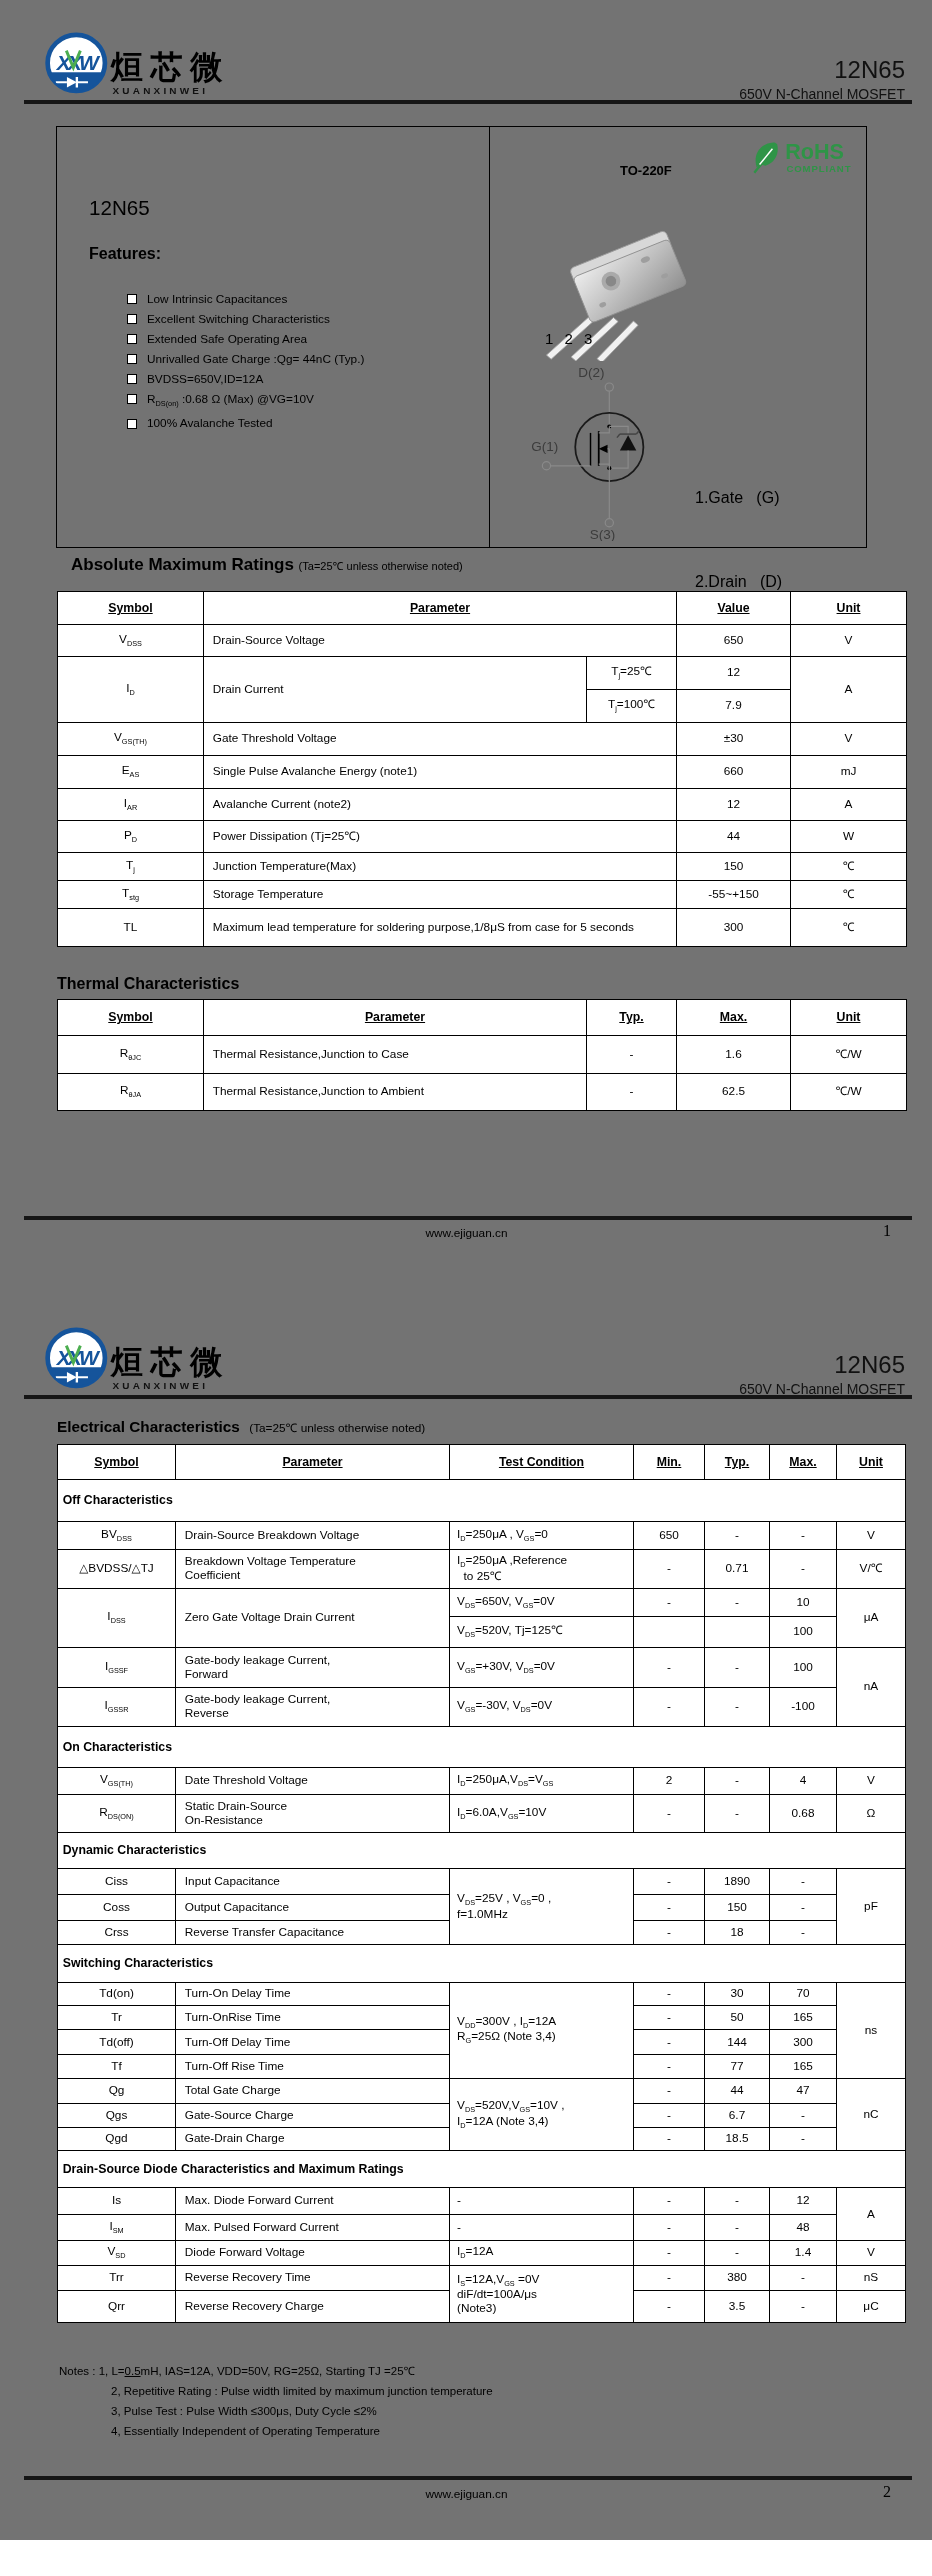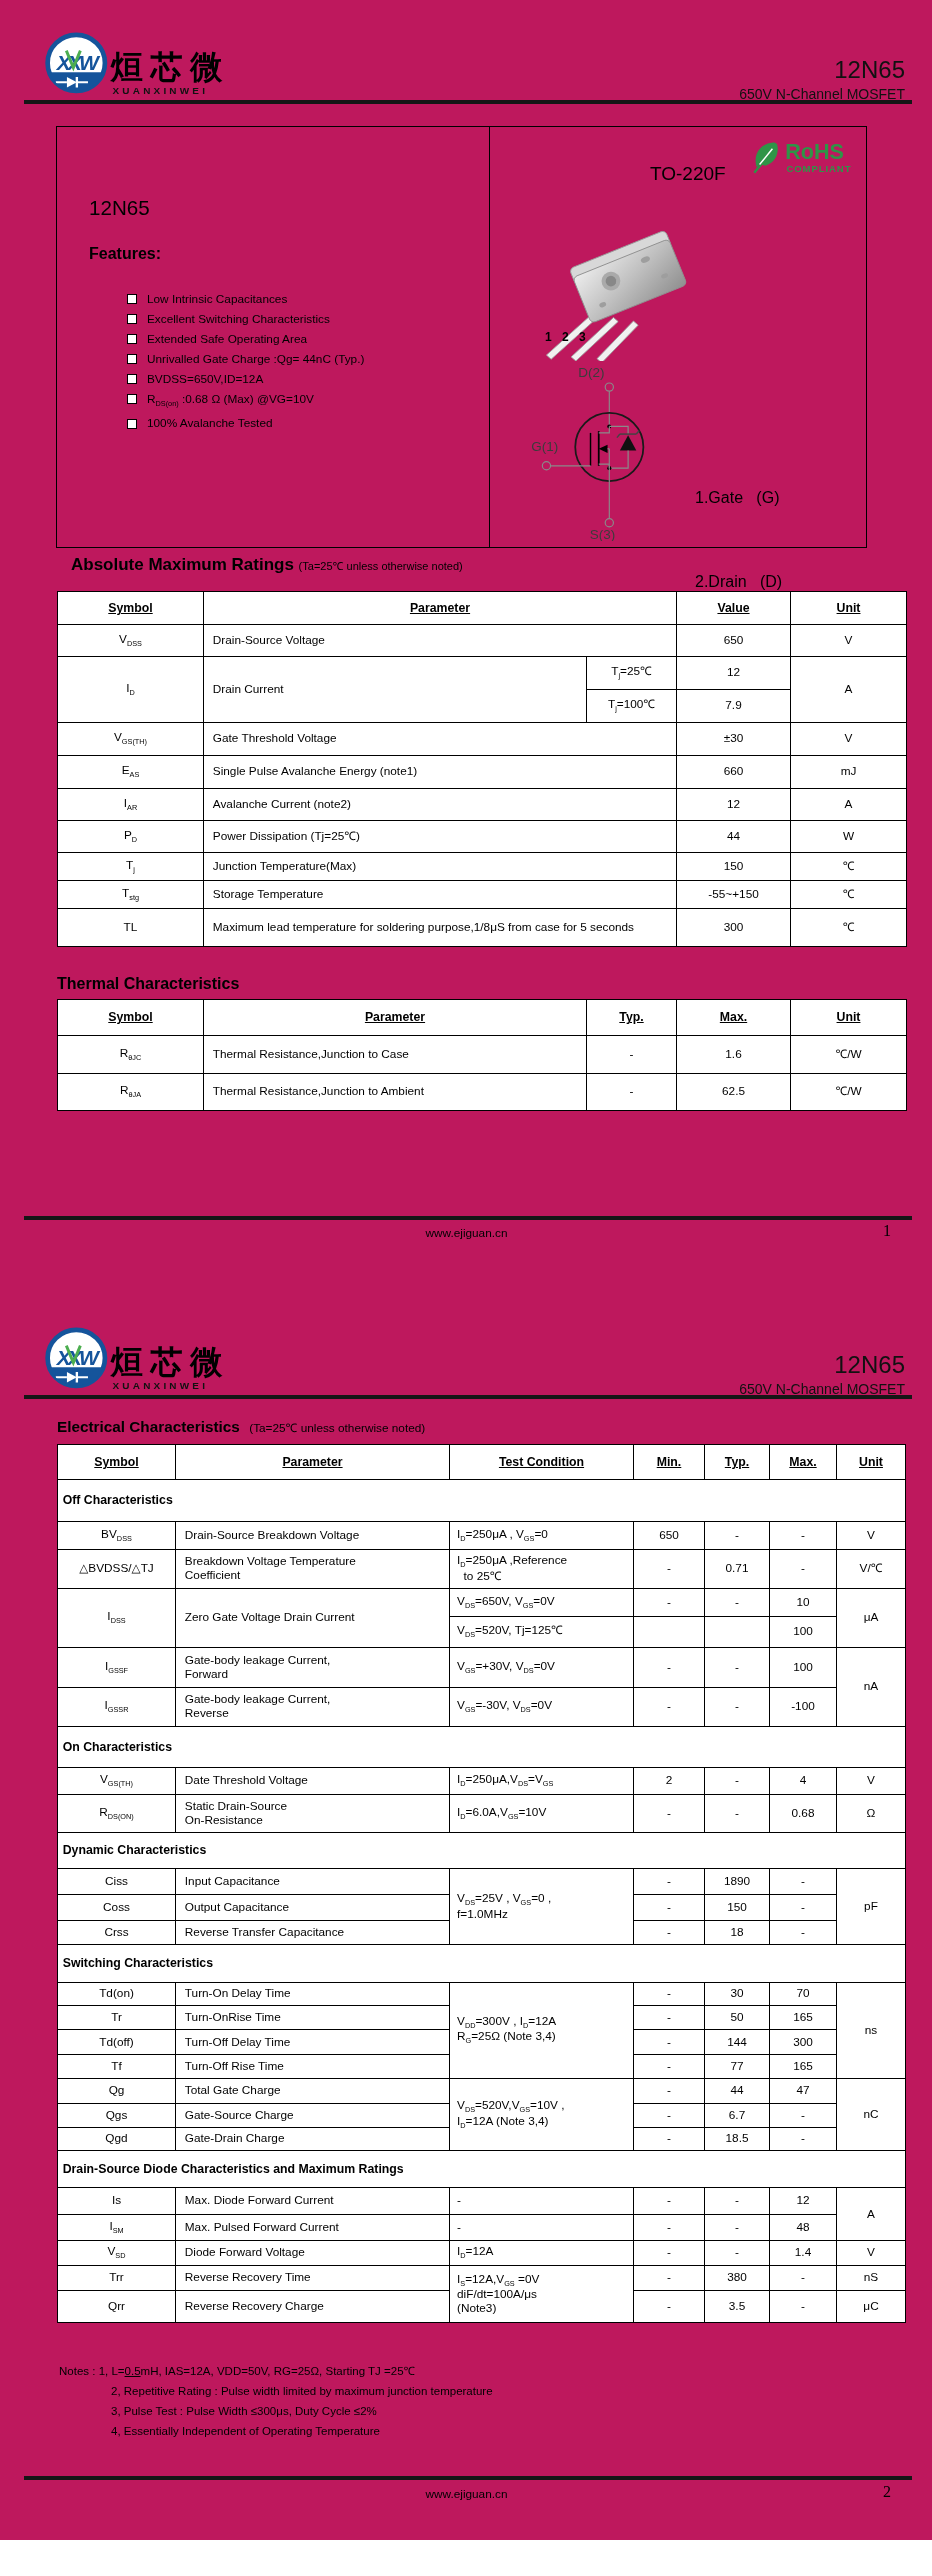--- a/index.html
+++ b/index.html
@@ -1,33 +1,33 @@
 <!DOCTYPE html>
 <html style="font-size:9.4px"><head>
 <meta charset="utf-8">
 <style>
   * { box-sizing: border-box; }
   html,body { margin:0; padding:0; background:#ffffff; }
   body { font-family:"Liberation Sans", sans-serif; color:#000; }
-  .sheet { position:relative; width:933px; height:2540px; background:#be185d; overflow:hidden; }
+  .sheet { position:relative; width:933px; height:2540px; background:#737373; overflow:hidden; }
   .abs { position:absolute; }
   .rule { position:absolute; left:23.5px; width:888px; height:3.5px; background:#161616; }
   .t-part { position:absolute; right:28px; font-size:24px; color:#111; }
   .t-fam  { position:absolute; right:28px; font-size:14px; color:#111; }
 
   .prod-box { position:absolute; left:56px; top:126px; width:811px; height:422px; border:1.2px solid #000; }
   .divider { position:absolute; left:432px; top:0; height:100%; width:1.2px; background:#000; }
   .pn-title { position:absolute; left:32px; top:69px; font-size:20.6px; }
   .feat-h { position:absolute; left:32px; top:118px; font-size:16px; font-weight:bold; }
   .feat-list { position:absolute; left:29px; top:166px; width:376px; }
   .feat { display:flex; align-items:flex-start; margin-bottom:6.5px; font-size:11.8px; line-height:13.5px;padding-left:41px; }
   .feat.gap { margin-top:5.3px; }
   .cb { flex:0 0 auto; width:10px; height:10px; border:1.2px solid #000; margin-right:10px; margin-top:1.2px; background:#fff; }
-  .pkg-name { position:absolute; left:593px; top:36px; font-size:19px; }
-  .pins { position:absolute; left:488px; top:203px; font-size:12px; font-weight:bold; letter-spacing:3.5px; white-space:pre; }
+  .pkg-name { position:absolute; left:563px; top:36px; font-size:13px;font-weight:bold; }
+  .pins { position:absolute; left:488px; top:203px; font-size:15px; font-weight:normal; letter-spacing:3.5px; white-space:pre; }
   .legend { position:absolute; left:638px; top:301px; font-size:16px; line-height:28px; white-space:pre; }
 
   .sec-h { position:absolute; font-weight:bold; font-size:17px; }
   .sec-h .note { font-weight:normal; font-size:11px; margin-left:4.7px; }
   .sec-h2 { position:absolute; font-weight:bold; font-size:16px; }
   .sec-h3 { position:absolute; font-weight:bold; font-size:15.3px; }
   .sec-h3 .note { font-weight:normal; font-size:11.8px; margin-left:9.4px; }
 
   table.ds { border-collapse:collapse; table-layout:fixed; position:absolute; background:#fff; }
   .ds th, .ds td { border:1.2px solid #000; border-top-width:1.8px; border-bottom-width:1.8px;

